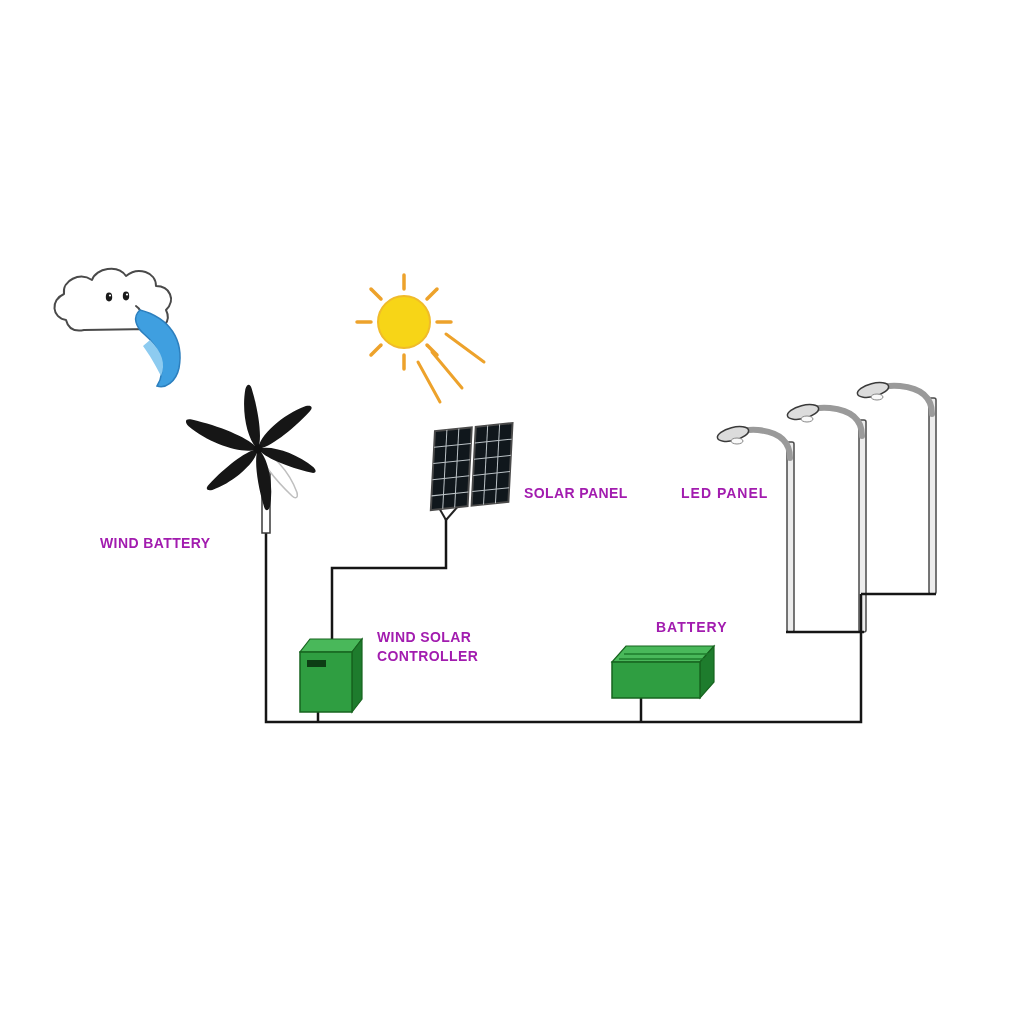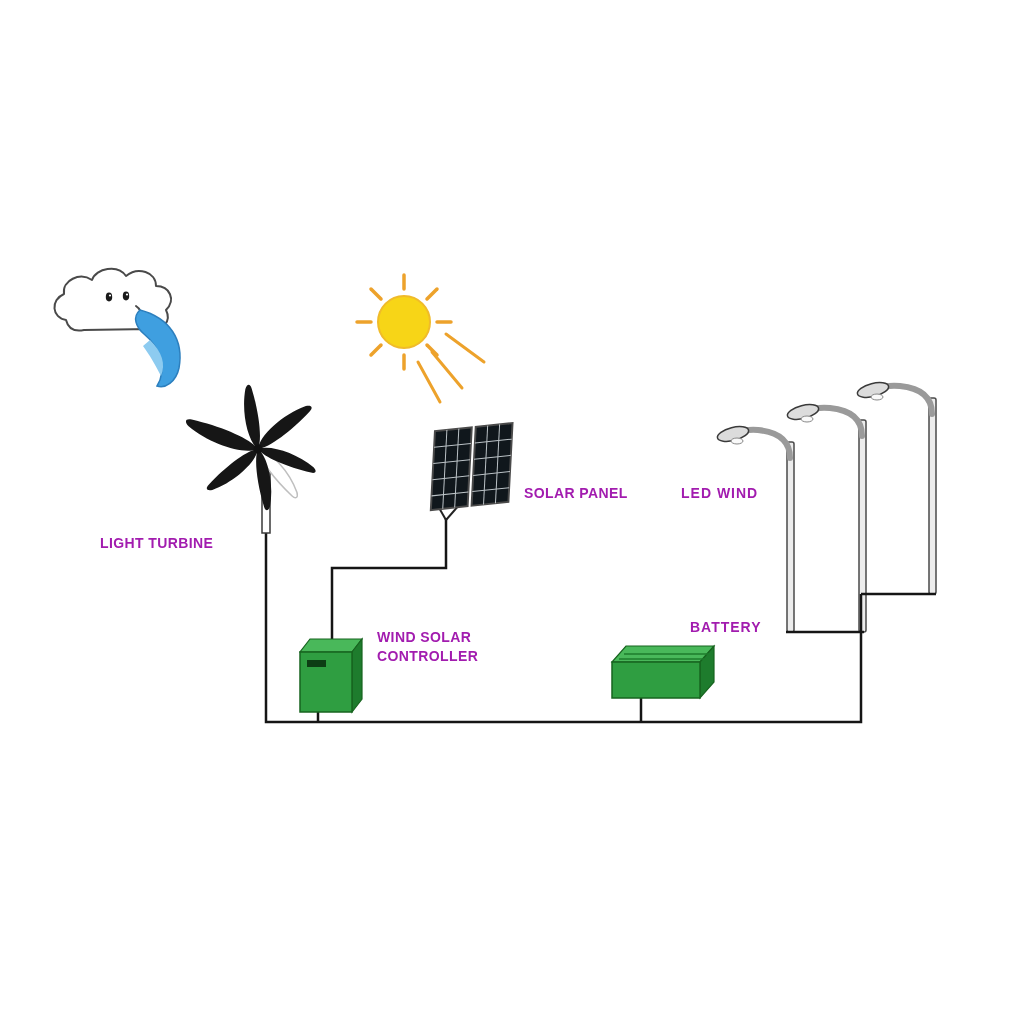--- a/index.html
+++ b/index.html
@@ -133,26 +133,26 @@
 
     <g>
       <polygon points="612,662 700,662 714,646 626,646" fill="#49b85a" stroke="#17641f" stroke-width="1.2"></polygon>
       <polygon points="700,662 714,646 714,682 700,698" fill="#1e7c2d" stroke="#17641f" stroke-width="1.2"></polygon>
       <rect x="612" y="662" width="88" height="36" fill="#2f9e41" stroke="#17641f" stroke-width="1.5"></rect>
       <line x1="624" y1="654" x2="709" y2="654" stroke="#1e7c2d" stroke-width="1.5"></line>
       <line x1="619" y1="659" x2="704" y2="659" stroke="#1e7c2d" stroke-width="1.5"></line>
     </g>
   </svg>
 
-  <div class="label" style="left:100px;top:534px;">LIGHT TURBINE</div>
+  <div class="label" style="left:100px;top:534px;">WIND BATTERY</div>
 
   <div class="label" style="left:524px;top:484px;">SOLAR PANEL</div>
 
-  <div class="label" style="left:681px;top:484px;letter-spacing:1px;">LED WIND</div>
+  <div class="label" style="left:681px;top:484px;letter-spacing:1px;">LED PANEL</div>
 
   <div class="label label-2line" style="left:370px;top:628px;">
     <div>WIND SOLAR</div>
     <div>CONTROLLER</div>
   </div>
 
-  <div class="label" style="left:656px;top:618px;letter-spacing:1px;margin-left:34px;">BATTERY</div>
+  <div class="label" style="left:656px;top:618px;letter-spacing:1px;">BATTERY</div>
 
 </div>
 
 </body></html>

